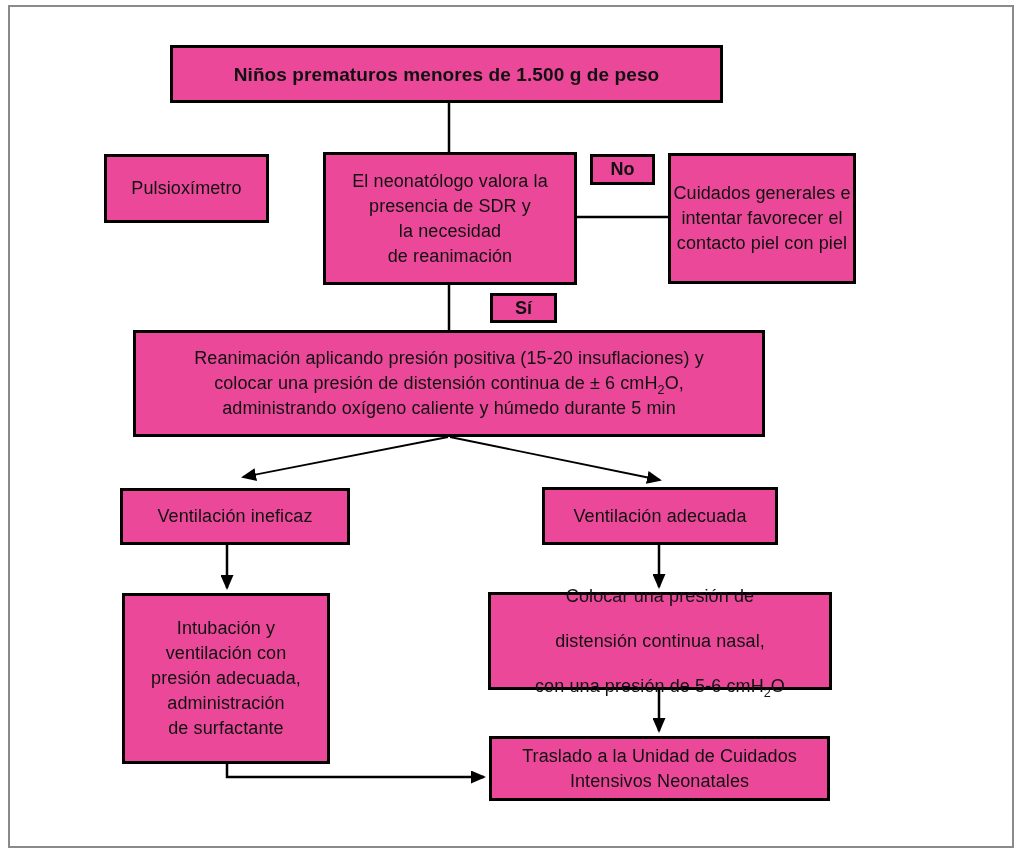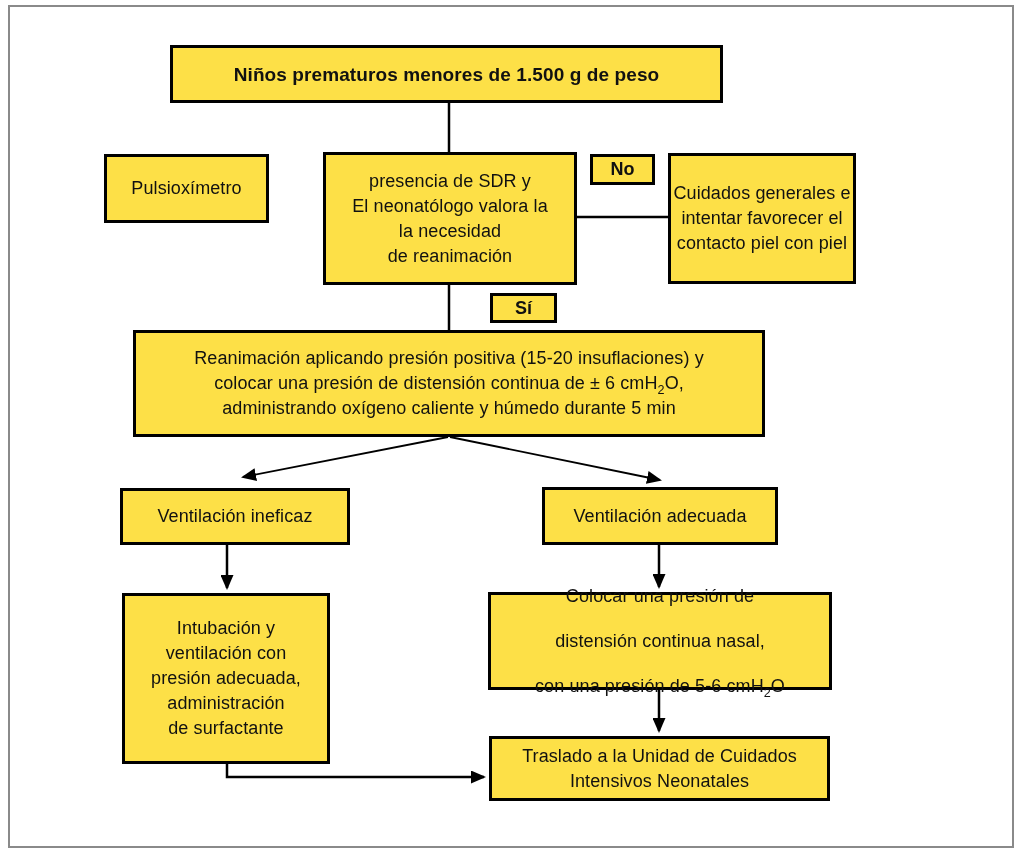--- a/index.html
+++ b/index.html
@@ -24,21 +24,21 @@
     box-sizing: border-box;
   }
   svg.connectors {
     position: absolute;
     left: 0; top: 0;
     width: 1024px; height: 859px;
   }
   .box {
     position: absolute;
     box-sizing: border-box;
-    background: #fde047;
+    background: #ec4899;
     border: 3px solid #000000;
     display: flex;
     flex-direction: column;
     align-items: center;
     justify-content: center;
     text-align: center;
     font-size: 18px;
     line-height: 25px;
     letter-spacing: 0.1px;
   }
@@ -84,22 +84,22 @@
 
   <div class="box title-box bold">
     <span class="ln">Niños prematuros menores de 1.500 g de peso</span>
   </div>
 
   <div class="box pulsi-box">
     <span class="ln">Pulsioxímetro</span>
   </div>
 
   <div class="box assess-box">
+    <span class="ln">El neonatólogo valora la</span>
     <span class="ln">presencia de SDR y</span>
-    <span class="ln">El neonatólogo valora la</span>
     <span class="ln">la necesidad</span>
     <span class="ln">de reanimación</span>
   </div>
 
   <div class="box no-box bold">
     <span class="ln">No</span>
   </div>
 
   <div class="box cuidados-box">
     <span class="ln">Cuidados generales e</span>

